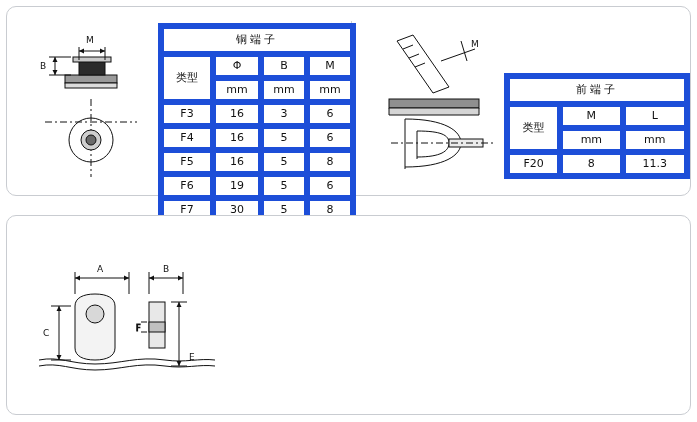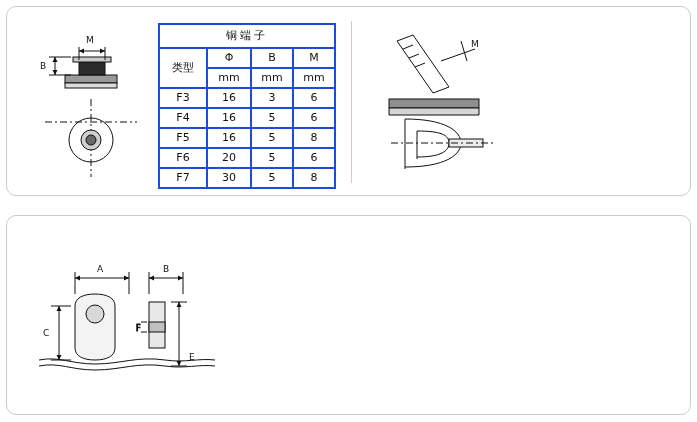--- a/index.html
+++ b/index.html
@@ -17,21 +17,21 @@
     border:1px solid #c9ccd1;
     border-radius:10px;
     background:#fff;
     box-sizing:border-box;
   }
   #panel-top{left:6px;top:6px;width:685px;height:190px;}
   #panel-bottom{left:6px;top:215px;width:685px;height:200px;}
 
   table.tbl{border-collapse:collapse;}
   table.tbl td,table.tbl th{
-    border:2px solid #1d4ed8;
+    border:6px solid #1d4ed8;
     text-align:center;
     vertical-align:middle;
     font-weight:normal;
     padding:0;
     font-size:11px;
     line-height:1.1;
     color:#111;
   }
   .unit{font-size:10px;}
   .title-cell{letter-spacing:3px;font-size:12px;}
@@ -135,21 +135,21 @@
           <td>6</td>
         </tr>
         <tr>
           <td>F5</td>
           <td>16</td>
           <td>5</td>
           <td>8</td>
         </tr>
         <tr>
           <td>F6</td>
-          <td>20</td>
+          <td>19</td>
           <td>5</td>
           <td>6</td>
         </tr>
         <tr>
           <td>F7</td>
           <td>30</td>
           <td>5</td>
           <td>8</td>
         </tr>
       </tbody>
@@ -178,20 +178,41 @@
           <path d="M42 100 L42 128 M42 100 C66 100 74 104 74 112 C74 120 66 126 42 126"></path>
 
           <rect x="74" y="108" width="34" height="8" fill="#ececec" stroke="#111"></rect>
 
           <line x1="16" y1="112" x2="118" y2="112" stroke-dasharray="7,3,2,3"></line>
         </g>
         <text x="96" y="16" font-size="9" fill="#111" font-family="DejaVu Sans">M</text>
       </svg>
     </div>
 
+    <table class="tbl" id="front-table">
+      <tbody>
+        <tr>
+          <td class="title-cell" colspan="3" style="height:22px;">前端子</td>
+        </tr>
+        <tr>
+          <td class="c0" rowspan="2">类型</td>
+          <td class="c1">M</td>
+          <td class="c2">L</td>
+        </tr>
+        <tr>
+          <td class="unit">mm</td>
+          <td class="unit">mm</td>
+        </tr>
+        <tr>
+          <td>F20</td>
+          <td>8</td>
+          <td>11.3</td>
+        </tr>
+      </tbody>
+    </table>
 
   </div>
 
   <div class="panel" id="panel-bottom">
 
     <div class="fig" style="left:30px;top:40px;">
       <svg width="180" height="130" viewBox="0 0 180 130">
         <g stroke="#111" fill="none" stroke-width="1">
 
           <line x1="38" y1="16" x2="38" y2="38"></line>

